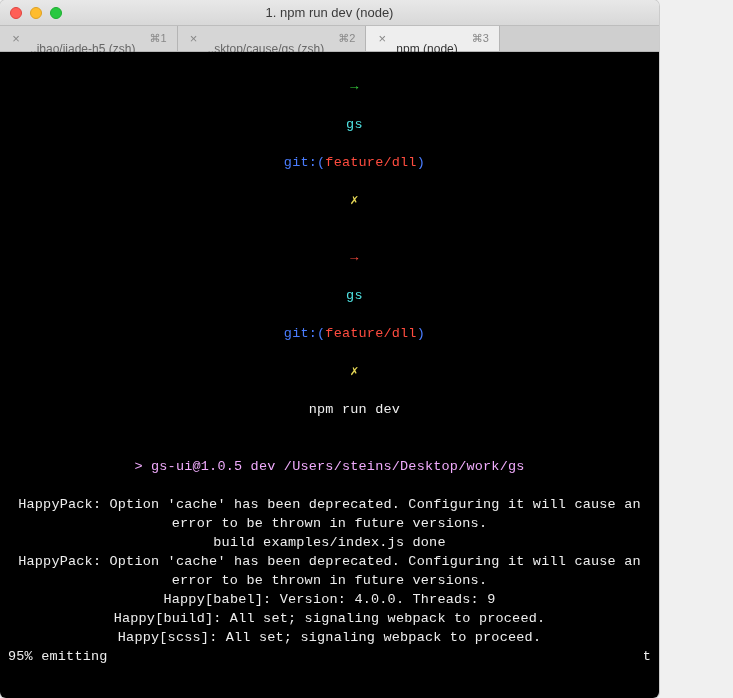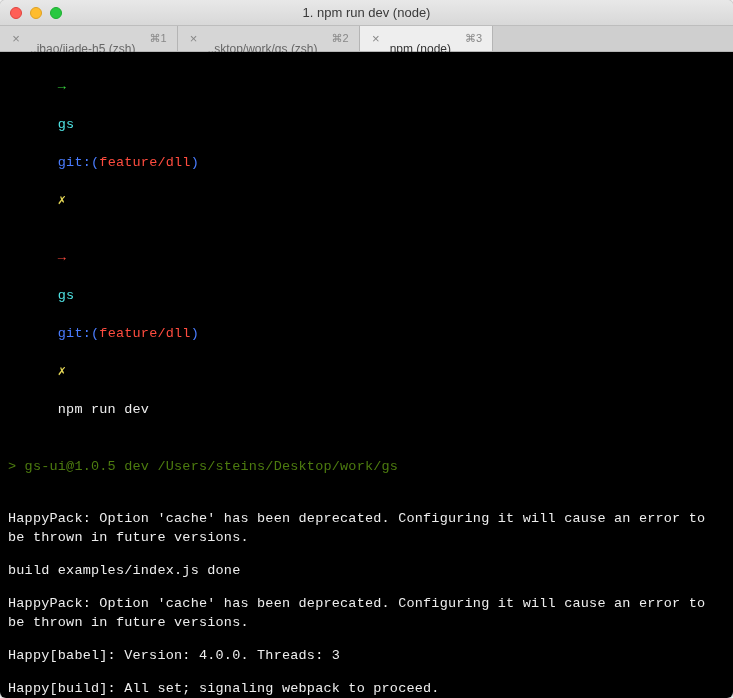--- a/index.html
+++ b/index.html
@@ -5,21 +5,21 @@
     * { margin: 0; padding: 0; box-sizing: border-box; }
     body {
       font-family: Menlo, Monaco, "Courier New", monospace;
       font-size: 13px;
       background: #f0f0f0;
       width: 733px;
       height: 698px;
       overflow: hidden;
     }
     .window {
-      width: 733px;
+      width: 659px;
       height: 698px;
       background: #ededed;
       border-radius: 6px;
       overflow: hidden;
       display: flex;
       flex-direction: column;
       box-shadow: 0 0 0 1px #ccc;
     }
     .titlebar {
       height: 26px;
@@ -95,30 +95,30 @@
     .terminal {
       flex: 1;
       background: #000;
       color: #eeeeee;
       padding: 6px 8px;
       line-height: 19px;
       overflow: hidden;
       font-size: 13.5px;
       letter-spacing: 0.2px;
     }
-    .line { white-space: pre-wrap; }
+    .line { white-space: pre-wrap; text-align: center; }
     .row { display: flex; justify-content: space-between; }
     .arrow-green { color: #38d63f; }
     .arrow-red   { color: #ff4c3f; }
     .cyan  { color: #4fe3e3; }
     .blue  { color: #4a7dff; }
     .red   { color: #ff4c3f; }
     .yellow{ color: #e6d856; }
-    .white { color: #eeeeee; margin-top: 14px; }
-    .dim   { color: #4d7c0f; }
+    .white { color: #eeeeee; }
+    .dim   { color: #f0abfc; }
     .blank { height: 19px; }
   </style>
 </head>
 <body>
 
 <div class="window">
 
   <div class="titlebar">
     <div class="traffic-lights">
       <div class="tl tl-close"></div>
@@ -129,21 +129,21 @@
   </div>
 
   <div class="tabsbar">
     <div class="tab">
       <span class="close">×</span>
       <span class="label">..ibao/jiade-h5 (zsh)</span>
       <span class="shortcut">⌘1</span>
     </div>
     <div class="tab">
       <span class="close">×</span>
-      <span class="label">..sktop/work/gs (zsh)</span>
+      <span class="label">..sktop/cause/gs (zsh)</span>
       <span class="shortcut">⌘2</span>
     </div>
     <div class="tab active">
       <span class="close">×</span>
       <span class="label" style="flex:1;text-align:center">npm (node)</span>
       <span class="shortcut">⌘3</span>
     </div>
     <div class="tab filler"></div>
   </div>
 
@@ -173,22 +173,23 @@
 
     <div class="blank"></div>
 
     <div class="line dim">&gt; gs-ui@1.0.5 dev /Users/steins/Desktop/work/gs</div>
 
     <div class="blank"></div>
 
     <div class="line white">HappyPack: Option 'cache' has been deprecated. Configuring it will cause an error to be thrown in future versions.</div>
     <div class="line white">build examples/index.js done</div>
     <div class="line white">HappyPack: Option 'cache' has been deprecated. Configuring it will cause an error to be thrown in future versions.</div>
-    <div class="line white">Happy[babel]: Version: 4.0.0. Threads: 3</div>
+    <div class="line white">Happy[babel]: Version: 4.0.0. Threads: 9</div>
     <div class="line white">Happy[build]: All set; signaling webpack to proceed.</div>
+    <div class="line white">Happy[scss]: All set; signaling webpack to proceed.</div>
 
     <div class="row">
       <span class="white"> 95% emitting</span>
       <span class="white">t</span>
     </div>
 
   </div>
 </div>
 
 </body></html>

